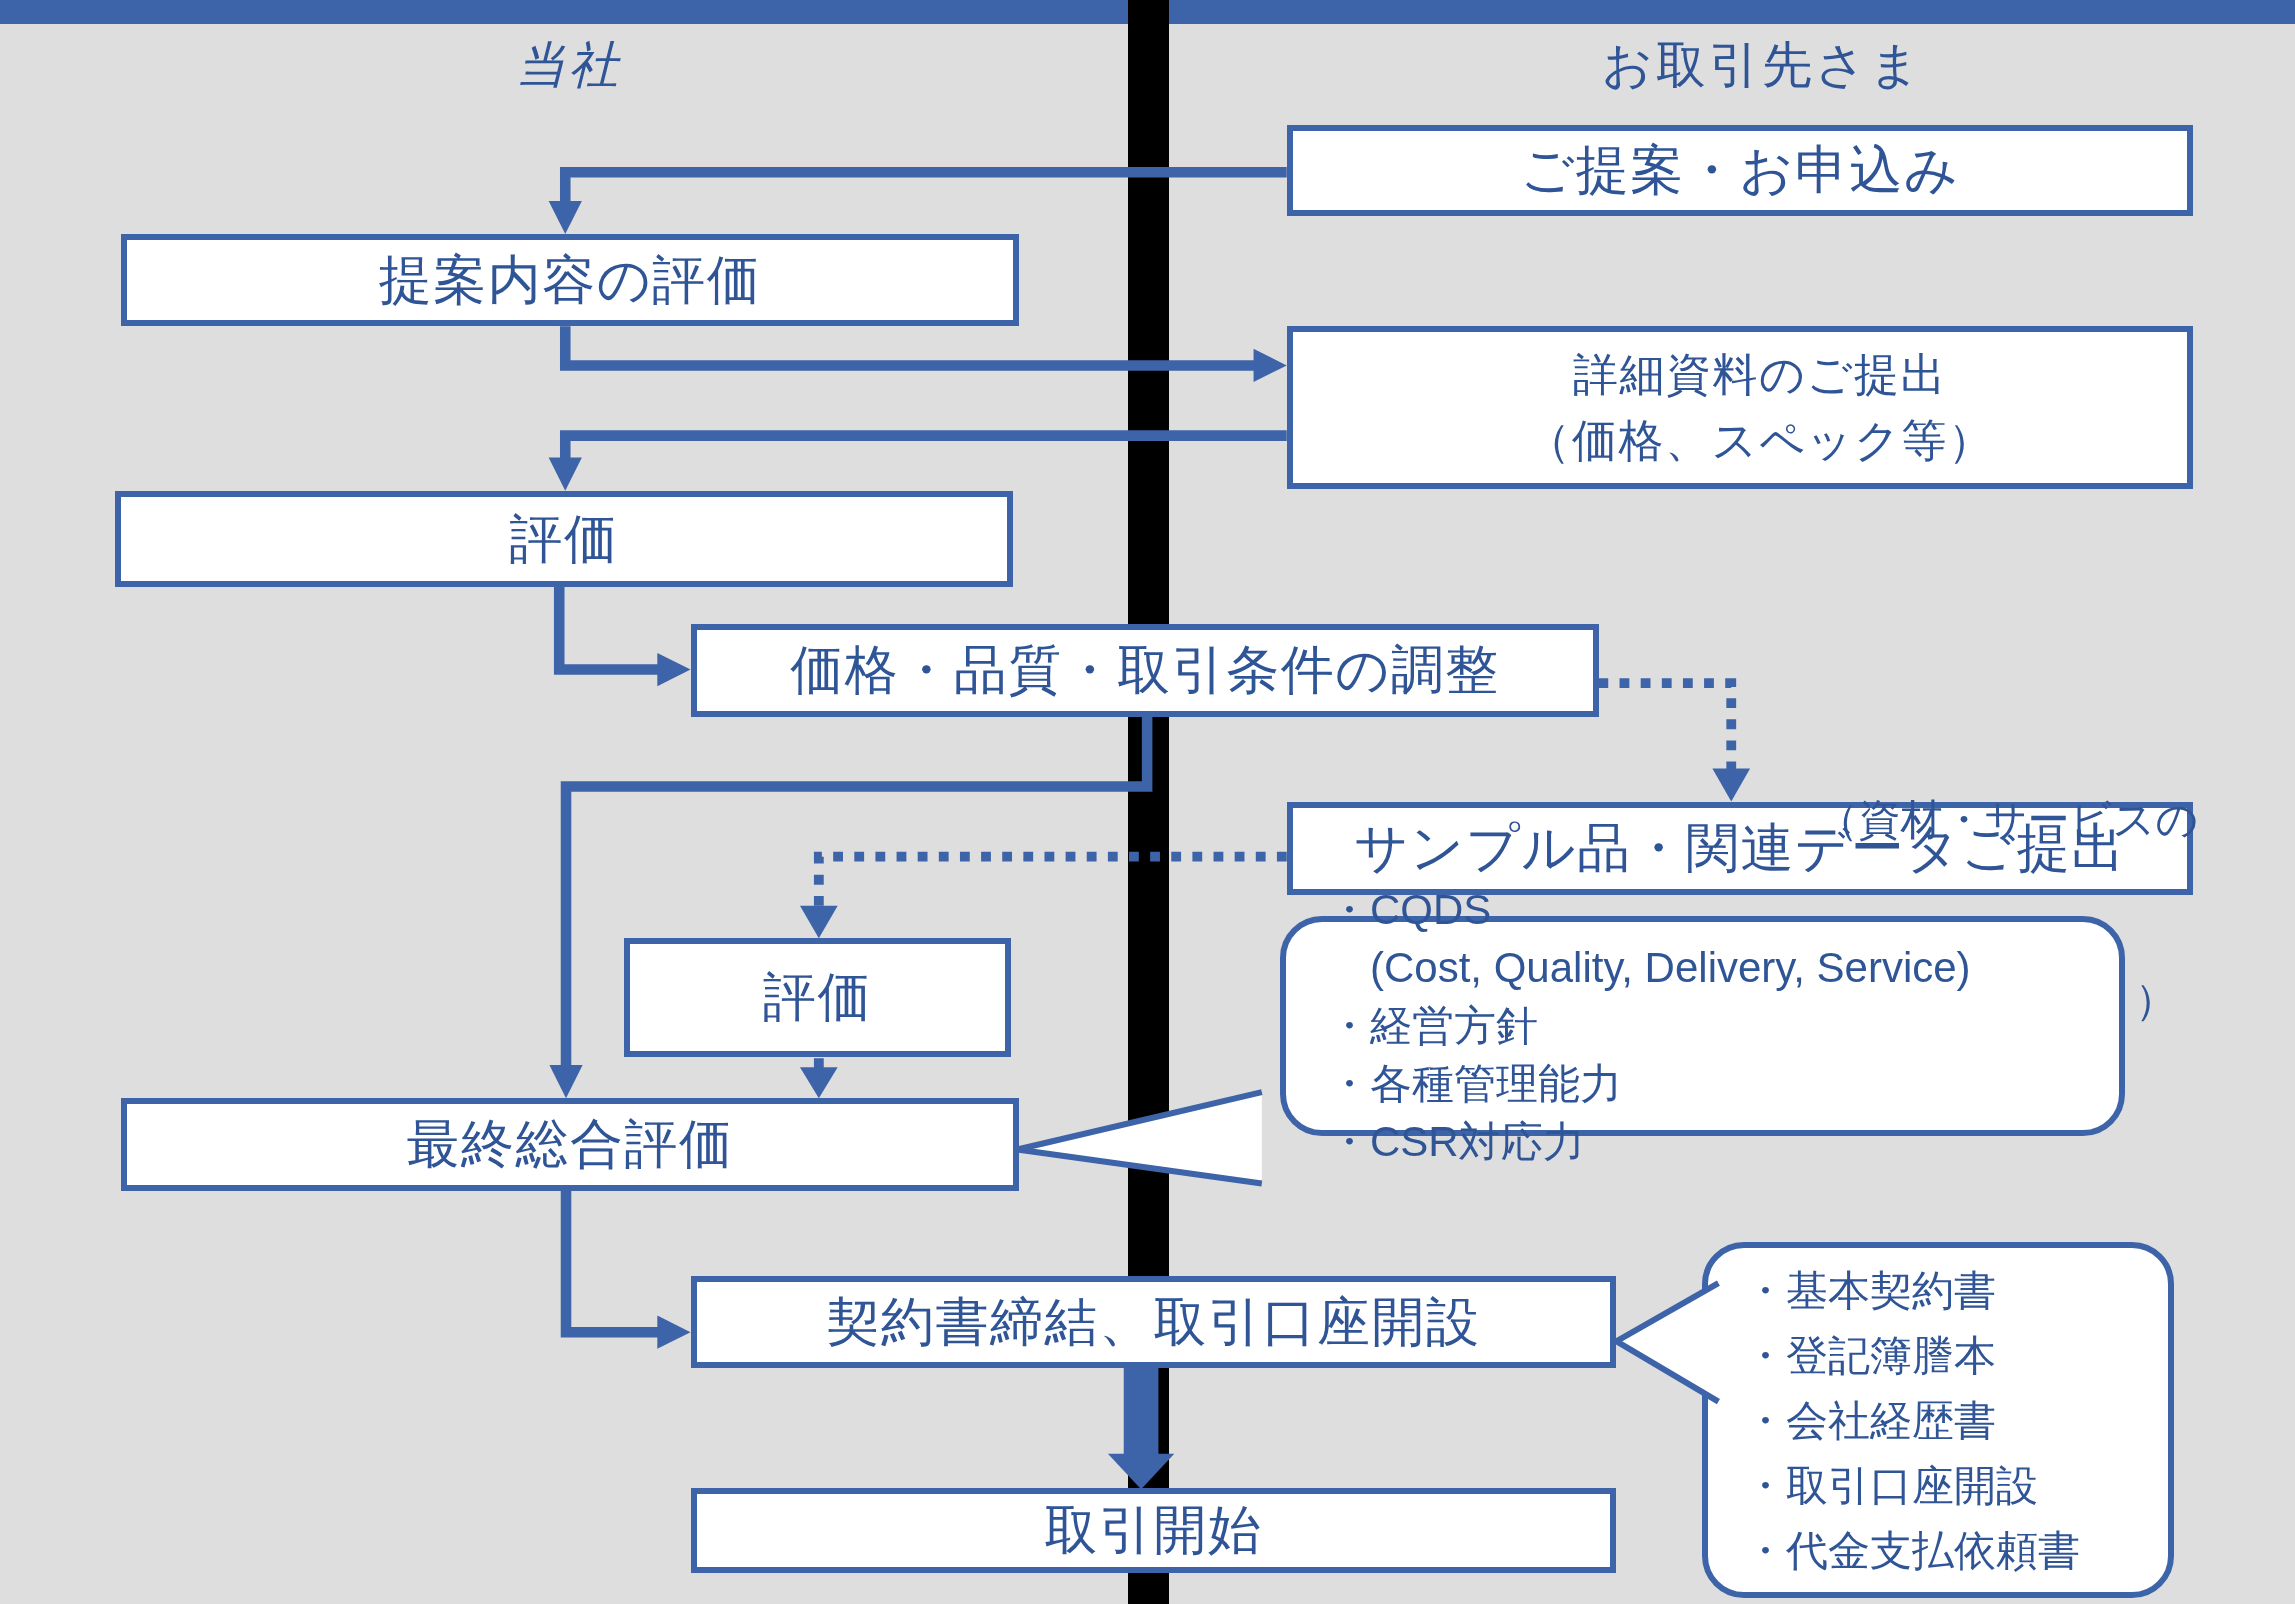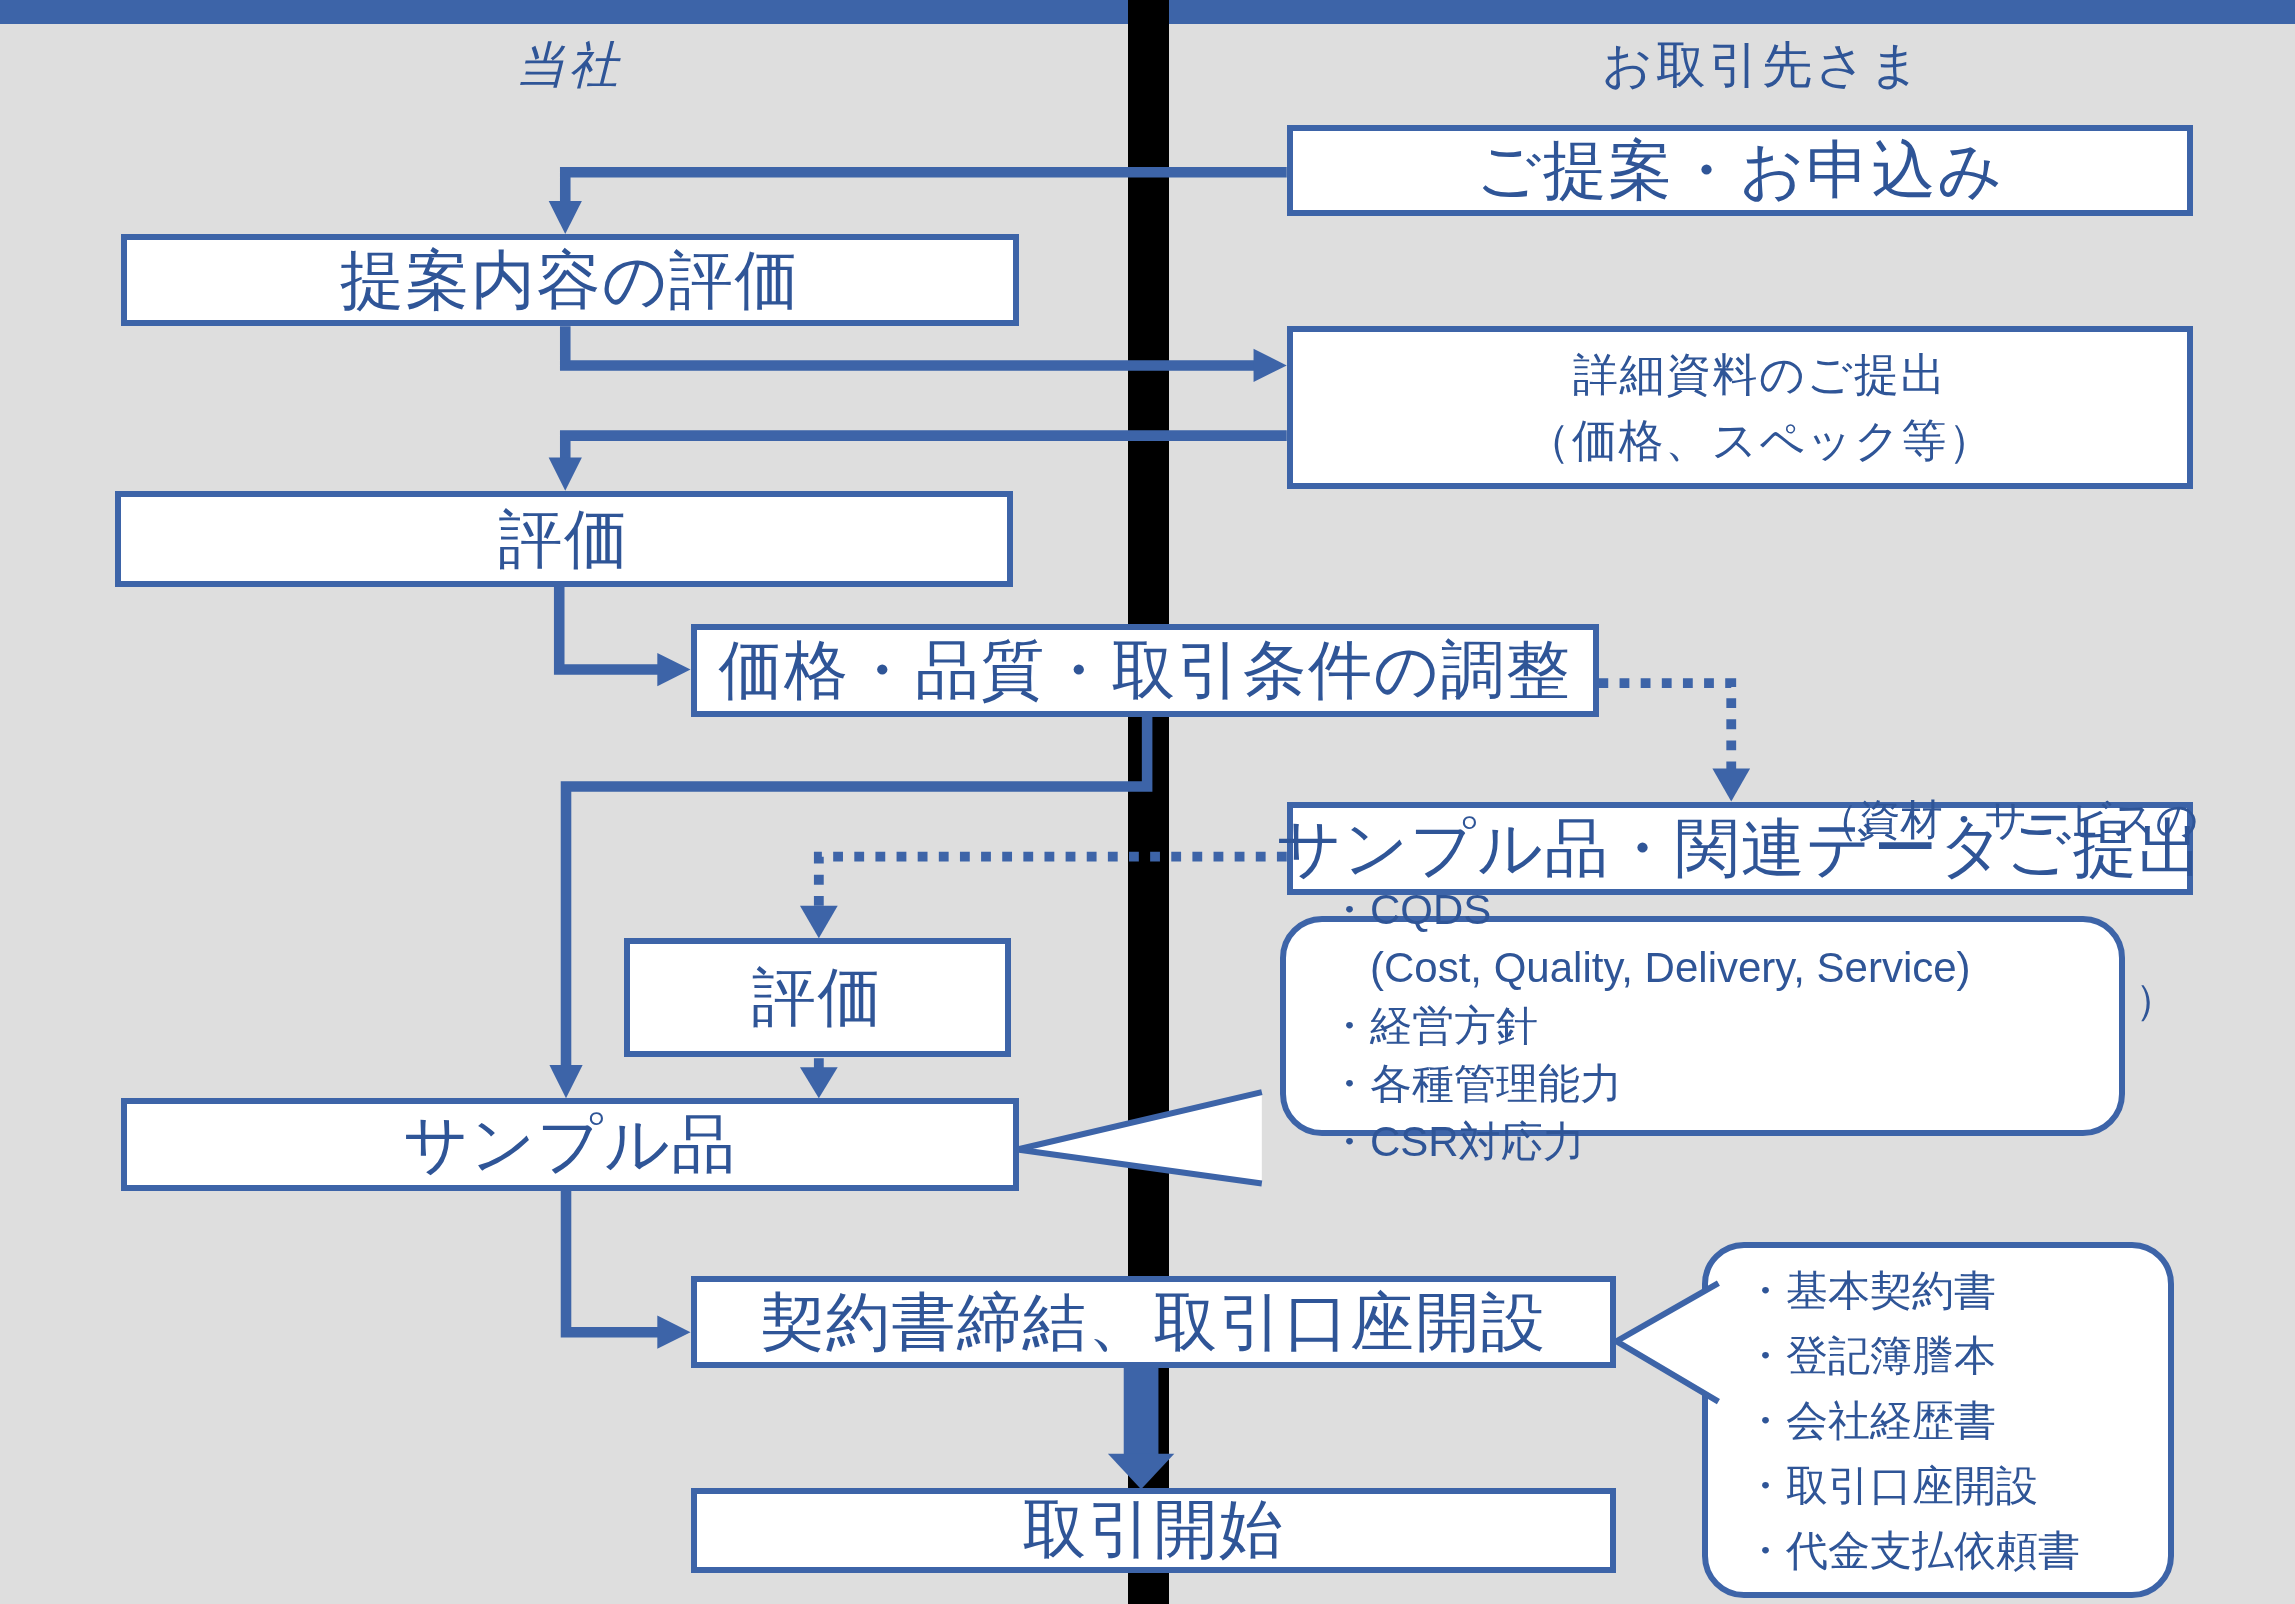--- a/index.html
+++ b/index.html
@@ -21,21 +21,21 @@
   #arrows-svg{z-index:3;}
   #tails-svg{z-index:5;}
   .col-header{
     position:absolute;z-index:4;color:var(--text-blue);
     font-size:50px;letter-spacing:3px;text-align:center;white-space:nowrap;
   }
   .fbox{
     position:absolute;z-index:4;background:var(--box-fill);
     border:6px solid var(--accent);box-sizing:border-box;
     display:flex;align-items:center;justify-content:center;flex-direction:column;
-    color:var(--text-blue);font-size:64px;letter-spacing:1.5px;text-align:center;
+    color:var(--text-blue);font-size:53px;letter-spacing:1.5px;text-align:center;
     line-height:1.45;white-space:nowrap;
   }
   .callout{
     position:absolute;z-index:4;background:var(--box-fill);
     border:6px solid var(--accent);box-sizing:border-box;border-radius:42px;
     color:var(--text-blue);font-size:42px;
     display:flex;flex-direction:column;justify-content:center;
   }
   .callout .item{white-space:pre;}
   #callout-criteria{padding:7.5px 15px 7.5px 42px;}
@@ -106,21 +106,21 @@
   </div>
 
   <div class="fbox" style="left:115px;top:491px;width:898px;height:96px;">評価</div>
 
   <div class="fbox" style="left:691px;top:624px;width:908px;height:93px;">価格・品質・取引条件の調整</div>
 
   <div class="fbox" style="left:1287px;top:802px;width:906px;height:93px;">サンプル品・関連データご提出</div>
 
   <div class="fbox" style="left:624px;top:938px;width:387px;height:119px;">評価</div>
 
-  <div class="fbox" style="left:121px;top:1098px;width:898px;height:93px;">サンプル品</div>
+  <div class="fbox" style="left:121px;top:1098px;width:898px;height:93px;">最終総合評価</div>
 
   <div class="fbox" style="left:691px;top:1276px;width:925px;height:92px;">契約書締結、取引口座開設</div>
 
   <div class="fbox" style="left:691px;top:1488px;width:925px;height:85px;font-family:Liberation Serif, serif;">取引開始</div>
 
   <div class="note" style="left:1766px;top:670px;width:483px;">
     <div>（資材・サービスの</div>
     <div>個別事案により）</div>
   </div>
 

